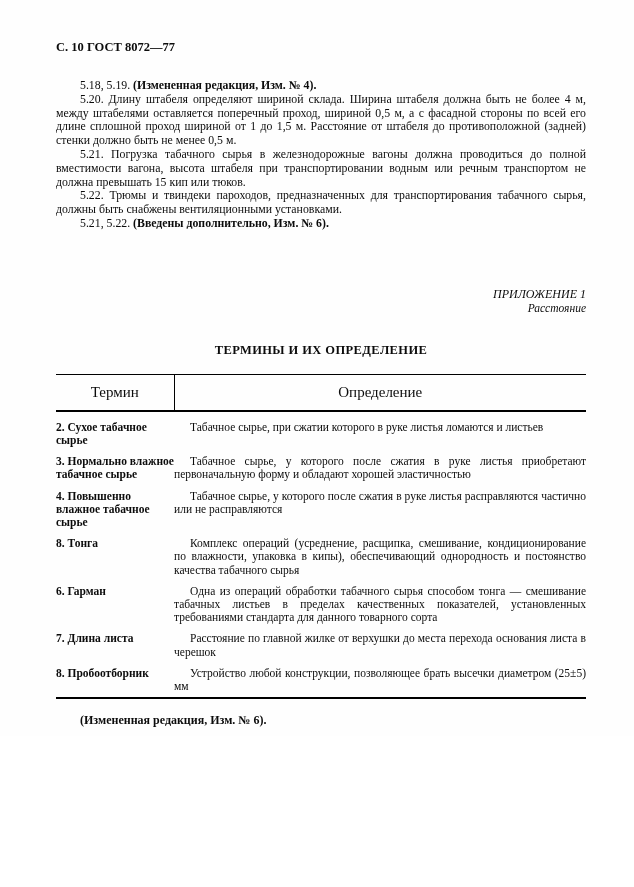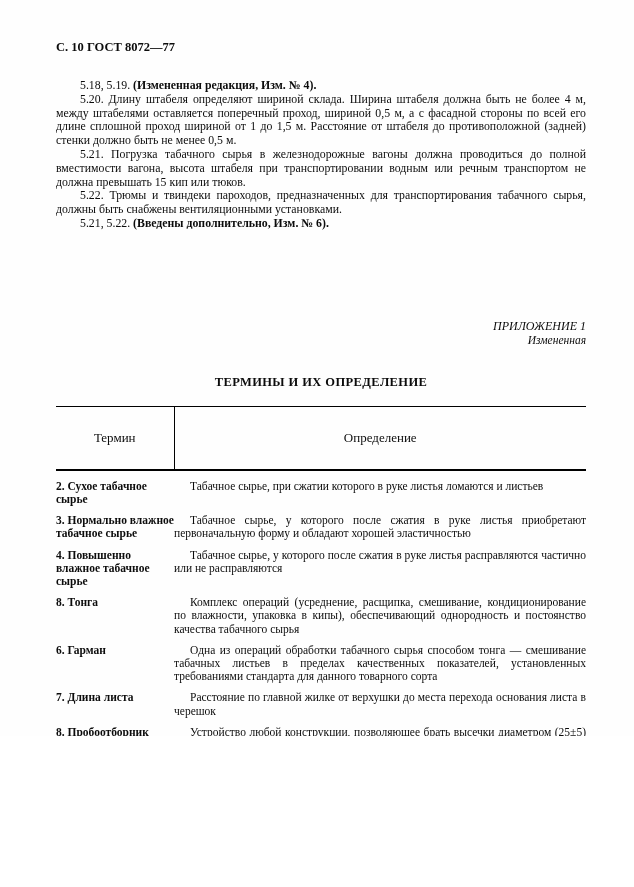--- a/index.html
+++ b/index.html
@@ -25,40 +25,40 @@
     line-height: 13.8px;
     text-align: justify;
     text-indent: 24px;
   }
   .body-text .bold-part { font-weight: bold; }
   .appendix {
     text-align: right;
     font-style: italic;
     font-size: 11.5px;
     line-height: 14px;
-    margin-top: 88px;
+    margin-top: 56px;
   }
   .appendix .appendix-label { font-size: 12px; }
   .section-title {
     text-align: center;
     font-weight: bold;
     font-size: 12.5px;
     letter-spacing: 0.4px;
     margin: 28px 0 16px 0;
   }
   table.terms {
     width: 100%;
     border-collapse: collapse;
     border-top: 1px solid #000;
     border-bottom: 2.5px solid #000;
   }
   table.terms th {
     font-weight: normal;
-    font-size: 13px;
-    padding: 23px 4px;
+    font-size: 15px;
+    padding: 9px 4px;
     border-bottom: 2.5px solid #000;
     text-align: center;
   }
   table.terms th.col-term {
     border-right: 1px solid #000;
     width: 118px;
   }
   table.terms td {
     vertical-align: top;
     font-size: 11.5px;
@@ -101,21 +101,21 @@
   <div class="body-text">
     <p><span>5.18, 5.19. </span><span class="bold-part">(Измененная редакция, Изм. № 4).</span></p>
     <p>5.20. Длину штабеля определяют шириной склада. Ширина штабеля должна быть не более 4 м, между штабелями оставляется поперечный проход, шириной 0,5 м, а с фасадной стороны по всей его длине сплошной проход шириной от 1 до 1,5 м. Расстояние от штабеля до противоположной (задней) стенки должно быть не менее 0,5 м.</p>
     <p>5.21. Погрузка табачного сырья в железнодорожные вагоны должна проводиться до полной вместимости вагона, высота штабеля при транспортировании водным или речным транспортом не должна превышать 15 кип или тюков.</p>
     <p>5.22. Трюмы и твиндеки пароходов, предназначенных для транспортирования табачного сырья, должны быть снабжены вентиляционными установками.</p>
     <p><span>5.21, 5.22. </span><span class="bold-part">(Введены дополнительно, Изм. № 6).</span></p>
   </div>
 
   <div class="appendix">
     <div class="appendix-label">ПРИЛОЖЕНИЕ 1</div>
-    <div>Измененная</div>
+    <div>Расстояние</div>
   </div>
 
   <div class="section-title">ТЕРМИНЫ И ИХ ОПРЕДЕЛЕНИЕ</div>
 
   <table class="terms">
     <thead>
       <tr>
         <th class="col-term">Термин</th>
         <th>Определение</th>
       </tr>

